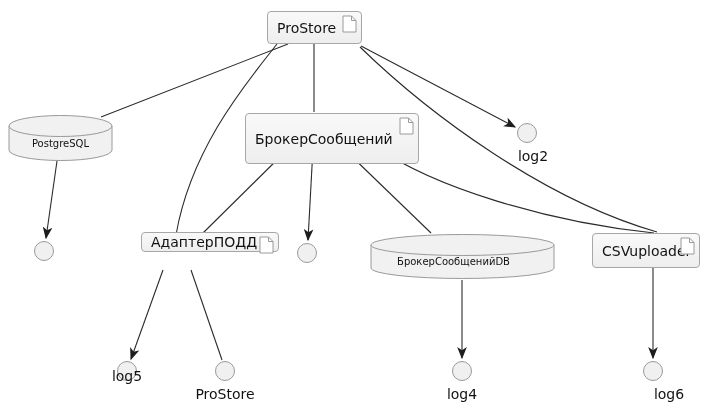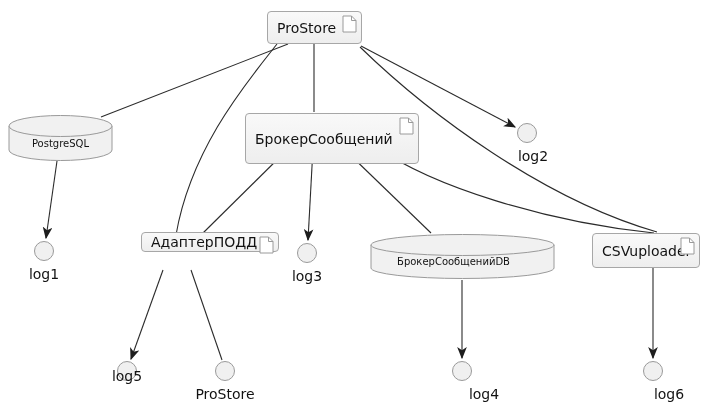--- a/index.html
+++ b/index.html
@@ -104,30 +104,28 @@
 
   <div class="db" style="left:370px;top:233px;width:167px;height:47px;">
     <svg width="185" height="47" viewBox="0 0 185 47">
       <path d="M1,12 L1,35 A91.5,10.5 0 0 0 184,35 L184,12" fill="#f1f1f1" stroke="#9a9a9a"></path>
       <ellipse cx="92.5" cy="12" rx="91.5" ry="10.5" fill="#f1f1f1" stroke="#9a9a9a"></ellipse>
     </svg>
     <span class="db-label" style="top:23px;">БрокерСообщенийDB</span>
   </div>
 
   <div class="iface" style="left:34px;top:241px;"></div>
-  <div class="iface-label" style="left:-1px;top:266px;">log1</div>
 
   <div class="iface" style="left:517px;top:123px;"></div>
   <div class="iface-label" style="left:488px;top:148px;">log2</div>
 
   <div class="iface" style="left:297px;top:243px;"></div>
-  <div class="iface-label" style="left:262px;top:268px;">log3</div>
 
   <div class="iface" style="left:452px;top:361px;"></div>
-  <div class="iface-label" style="left:439px;top:386px;">log4</div>
+  <div class="iface-label" style="left:417px;top:386px;">log4</div>
 
   <div class="iface" style="left:117px;top:361px;"></div>
   <div class="iface-label" style="left:82px;top:368px;">log5</div>
 
   <div class="iface" style="left:643px;top:361px;"></div>
   <div class="iface-label" style="left:624px;top:386px;">log6</div>
 
   <div class="iface" style="left:215px;top:361px;"></div>
   <div class="iface-label" style="left:180px;top:386px;">ProStore</div>
 

